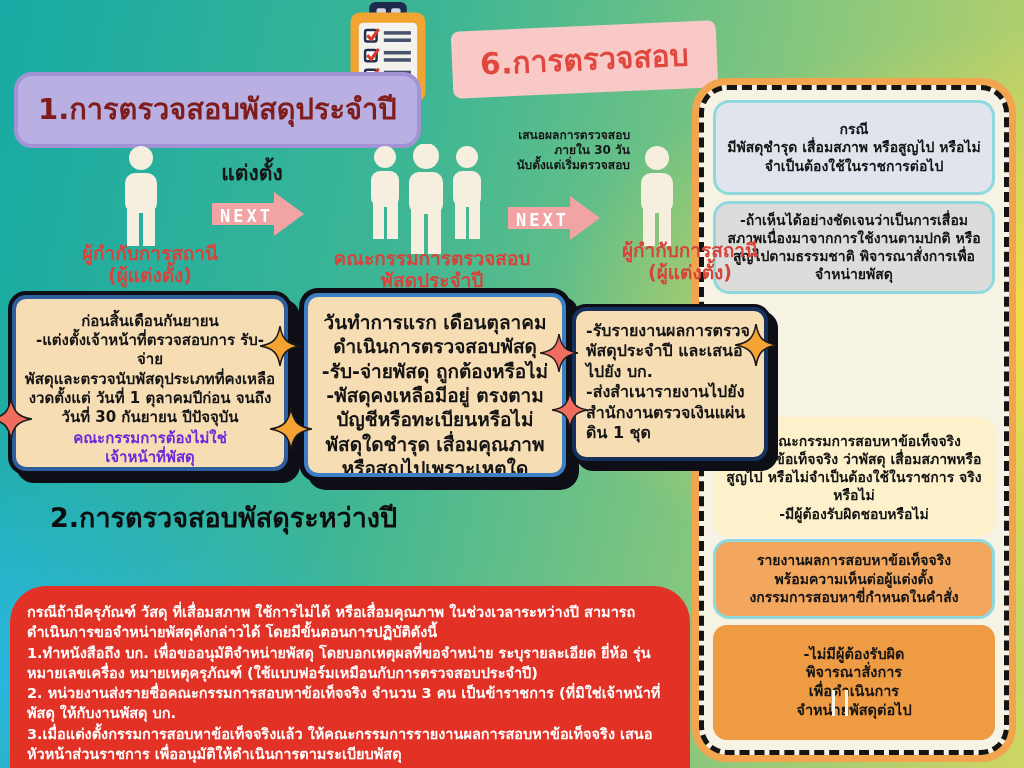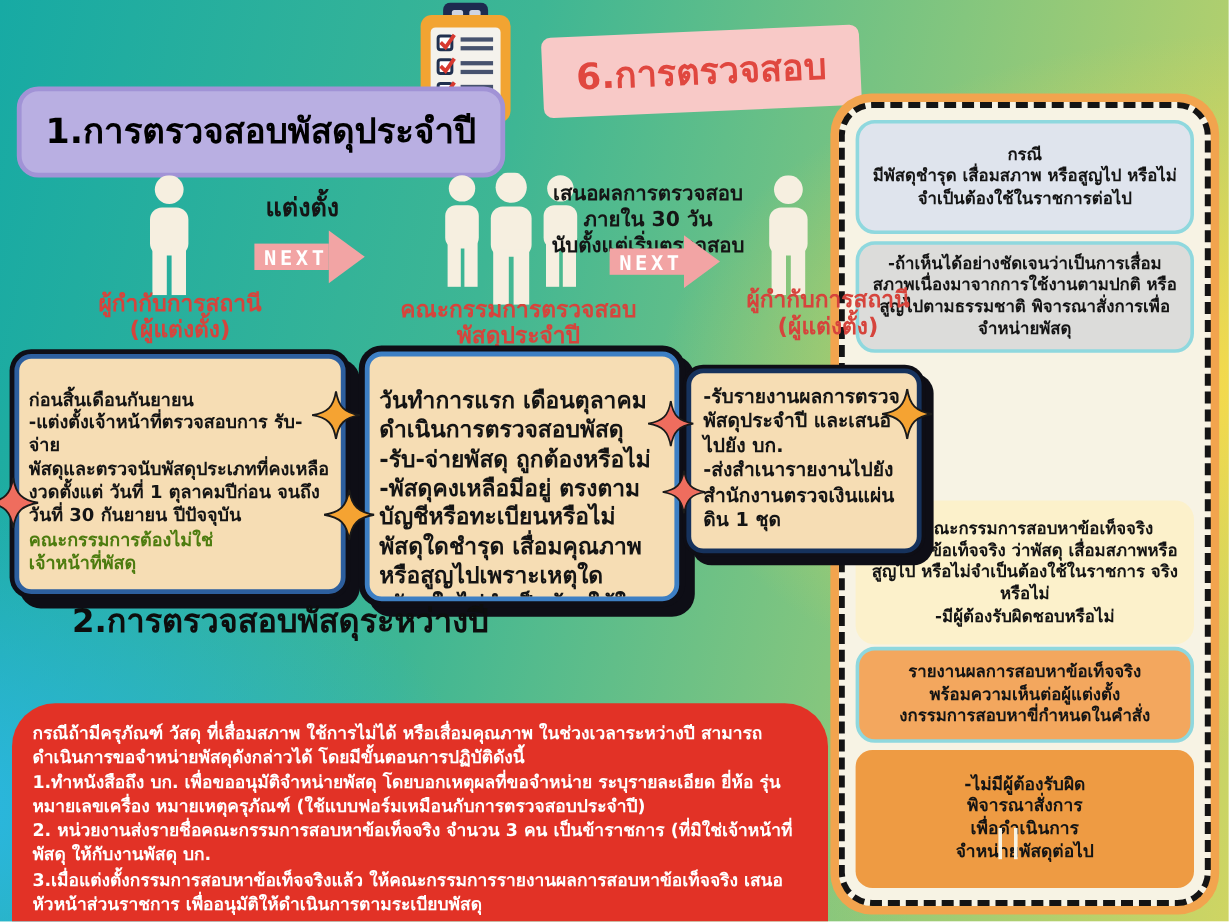--- a/index.html
+++ b/index.html
@@ -9,47 +9,47 @@
       radial-gradient(90% 70% at 103% 42%, #f6da4c 0%, rgba(246,218,76,0) 55%),
       radial-gradient(75% 60% at -6% 88%, #2bb7e4 0%, rgba(43,183,228,0) 60%),
       radial-gradient(55% 45% at 45% 112%, #7cc47f 0%, rgba(124,196,127,0) 60%),
       linear-gradient(102deg, #17aaa4 0%, #3eb694 38%, #84c67e 68%, #cfd563 100%);}
   .abs{position:absolute;}
   .pre{white-space:pre-line;}
 
   
   .badge6{left:452px;top:26px;background:#f8c9c7;color:#e0473f;font-size:30px;
     padding:10px 28px;border-radius:8px;transform:rotate(-2.5deg);}
-  .title1{left:14px;top:72px;background:#b9afe2;border:4px solid #a193d6;color:#000000;
+  .title1{left:14px;top:72px;background:#b9afe2;border:4px solid #a193d6;color:#7f1d1d;
     font-size:29px;padding:10px 20px 12px;border-radius:18px;}
 
   
   .actor-label{color:#d6443c;font-size:19px;text-align:center;line-height:1.15;}
   .appoint{left:192px;top:156px;width:120px;text-align:center;color:#151515;font-size:21px;}
-  .note{left:450px;top:152px;width:180px;text-align:center;color:#151515;font-size:17px;line-height:1.25;}
+  .note{left:450px;top:128px;width:180px;text-align:right;color:#151515;font-size:12px;line-height:1.25;}
   .next{width:94px;height:44px;}
   .next .bar{position:absolute;left:0;top:11px;width:62px;height:22px;background:#f2a4a4;}
   .next .head{position:absolute;left:62px;top:0;width:0;height:0;
     border-top:22px solid transparent;border-bottom:22px solid transparent;border-left:30px solid #f2a4a4;}
   .next .lbl{position:absolute;left:8px;top:14px;color:#fff;font-size:17px;letter-spacing:3px;
     font-family:"DejaVu Sans Mono",monospace;}
 
   
-  .stepbox{background:#f6ddb4;border-radius:14px;color:#141414;
-    padding:25px 8px;line-height:1.28;overflow:hidden;}
+  .stepbox{background:#f6ddb4;border-radius:14px;text-align:center;color:#141414;
+    padding:13px 8px;line-height:1.28;overflow:hidden;}
   .sb1{left:12px;top:295px;width:252px;height:142px;font-size:15px;border:4px solid #2d5f9e;
     box-shadow:0 0 0 4px #0e0e16, 8px 8px 0 4px #0e0e16;}
   .sb2{left:304px;top:293px;width:238px;height:150px;font-size:19px;border:4px solid #3d7fc4;
     box-shadow:0 0 0 5px #0e0e16, 8px 8px 0 5px #0e0e16;}
   .sb3{left:572px;top:307px;width:168px;height:126px;font-size:16px;border:4px solid #16325c;
     box-shadow:0 0 0 3px #0e0e16, 7px 7px 0 3px #0e0e16;text-align:left;padding:10px 10px;z-index:4;}
-  .rednote{color:#4d7c0f;margin-top:2px;}
-
-  
-  .title2{left:60px;top:496px;color:#0d0d0d;font-size:27px;}
+  .rednote{color:#6d28d9;margin-top:2px;}
+
+  
+  .title2{left:50px;top:496px;color:#0d0d0d;font-size:27px;}
   .redbox{left:10px;top:586px;width:646px;height:182px;background:#e23226;color:#fff;
     border-radius:36px 36px 0 0;padding:16px 17px;font-size:14.5px;line-height:1.4;overflow:hidden;}
 
   
   .panel{left:692px;top:78px;width:310px;height:670px;background:#f2a44e;border-radius:34px;
     padding:7px;z-index:1;}
   .panel-in{width:100%;height:100%;box-sizing:border-box;background:#f7f3e4;border:5px dashed #141414;
     border-radius:28px;padding:10px 9px;display:flex;flex-direction:column;gap:6px;overflow:hidden;}
   .pbox{border-radius:16px;text-align:center;color:#141414;font-size:14px;line-height:1.3;
     display:flex;align-items:center;justify-content:center;padding:4px 8px;box-sizing:border-box;overflow:hidden;}

